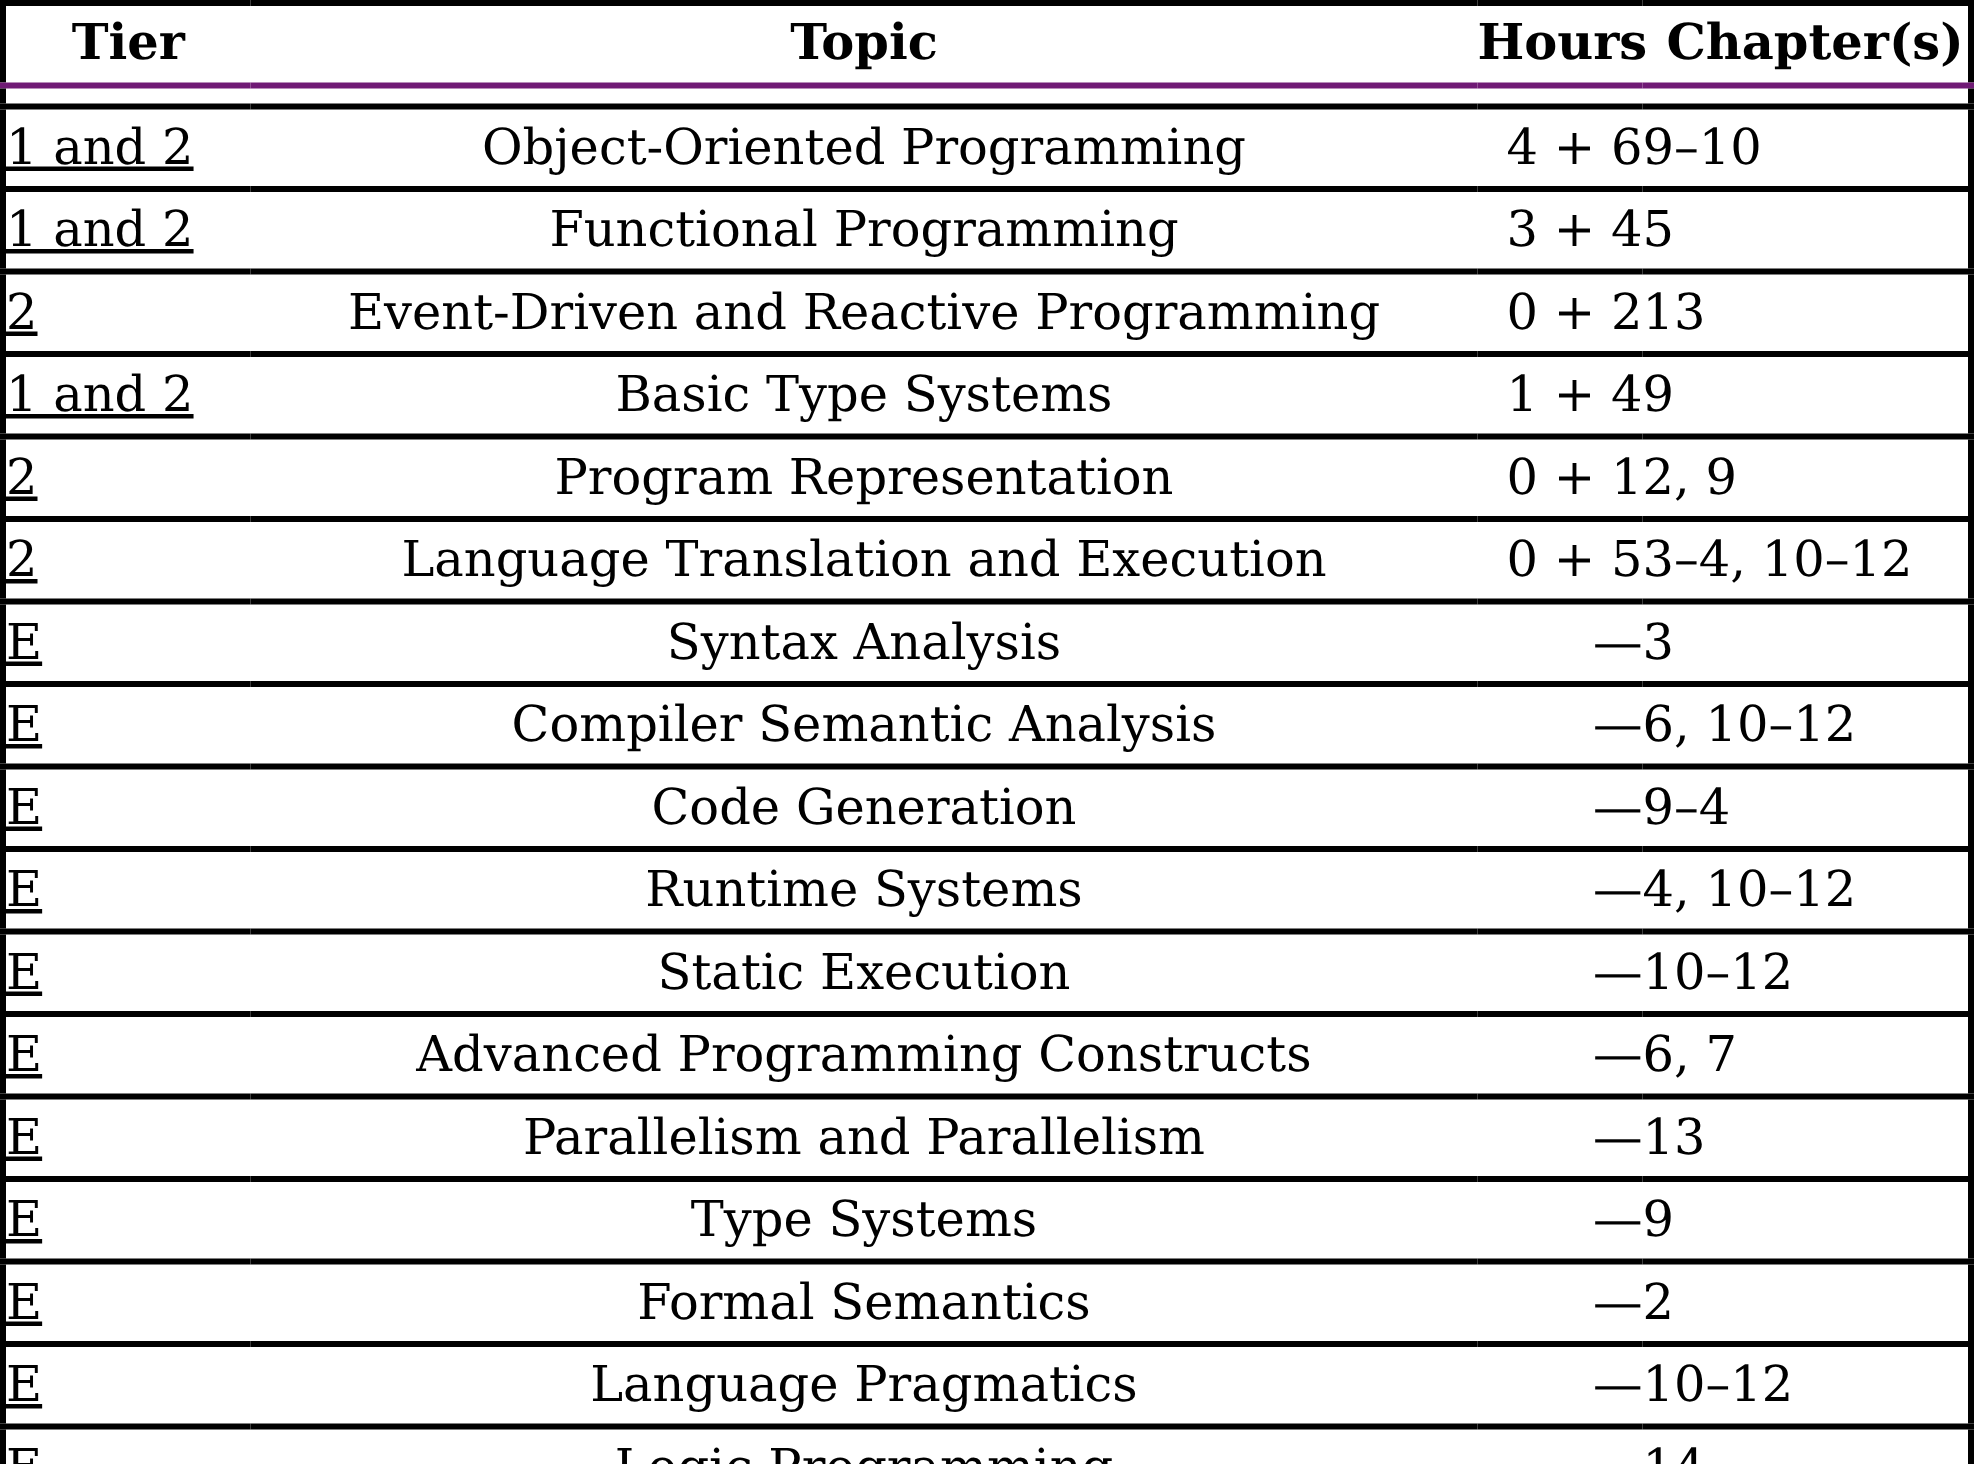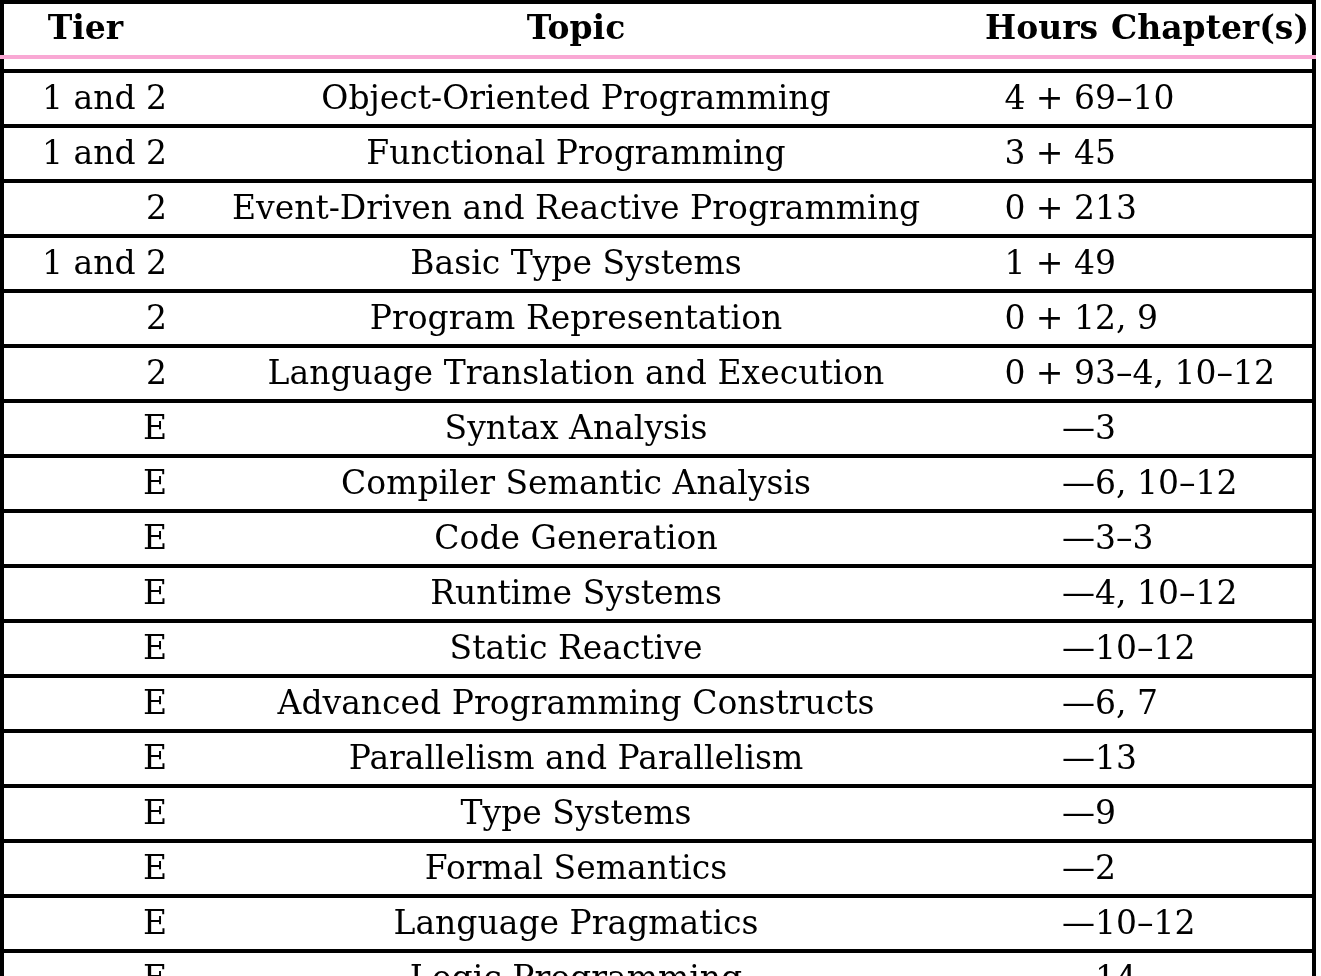--- a/index.html
+++ b/index.html
@@ -41,21 +41,21 @@
   col.c-topic   { width: 818px; }
   col.c-hours   { width: 110px; }
   col.c-chap    { width: 219px; }
 
   thead th {
     font-weight: bold;
     font-size: 33px;
     line-height: 1.0;
     padding: 7px 0 11px 0;
     border-top: 4px solid #000;
-    border-bottom: 4px solid #f9a8d4;
+    border-bottom: 4px solid #701a75;
     vertical-align: middle;
     white-space: nowrap;
   }
   th.h-tier  { text-align: center; }
   th.h-topic { text-align: center; margin-top: 20px; }
   th.h-hours { text-align: right;  padding-right: 12px; }
   th.h-chap  { text-align: center;   padding-left: 13px; }
 
   
   tr.rule-gap td {
@@ -70,21 +70,21 @@
     font-size: 33px;
     line-height: 1.0;
     padding: 8px 0 10px 0;
     border-top: 4px solid #000;
     vertical-align: middle;
     white-space: nowrap;
     overflow: hidden;
   }
   tbody tr.data-row:first-of-type td { border-top: 4px solid #000; }
 
-  td.d-tier  { text-align: right; font-size: 31px; }
+  td.d-tier  { text-align: left; font-size: 31px; text-decoration: underline; }
   td.d-topic { text-align: center; padding-left: 22px; }
   td.d-hours { text-align: right; padding-right: 14px; font-size: 31px; }
   td.d-chap  { text-align: left;  padding-left: 13px; font-size: 31px; }
 </style>
 </head>
 <body>
 
 <div class="table-wrap">
   <table class="curriculum">
     <colgroup>
@@ -134,50 +134,50 @@
         </tr>
         <tr class="data-row">
           <td class="d-tier">2</td>
           <td class="d-topic">Program Representation</td>
           <td class="d-hours">0 + 1</td>
           <td class="d-chap">2, 9</td>
         </tr>
         <tr class="data-row">
           <td class="d-tier">2</td>
           <td class="d-topic">Language Translation and Execution</td>
-          <td class="d-hours">0 + 9</td>
+          <td class="d-hours">0 + 5</td>
           <td class="d-chap">3–4, 10–12</td>
         </tr>
         <tr class="data-row">
           <td class="d-tier">E</td>
           <td class="d-topic">Syntax Analysis</td>
           <td class="d-hours">—</td>
           <td class="d-chap">3</td>
         </tr>
         <tr class="data-row">
           <td class="d-tier">E</td>
           <td class="d-topic">Compiler Semantic Analysis</td>
           <td class="d-hours">—</td>
           <td class="d-chap">6, 10–12</td>
         </tr>
         <tr class="data-row">
           <td class="d-tier">E</td>
           <td class="d-topic">Code Generation</td>
           <td class="d-hours">—</td>
-          <td class="d-chap">3–3</td>
+          <td class="d-chap">9–4</td>
         </tr>
         <tr class="data-row">
           <td class="d-tier">E</td>
           <td class="d-topic">Runtime Systems</td>
           <td class="d-hours">—</td>
           <td class="d-chap">4, 10–12</td>
         </tr>
         <tr class="data-row">
           <td class="d-tier">E</td>
-          <td class="d-topic">Static Reactive</td>
+          <td class="d-topic">Static Execution</td>
           <td class="d-hours">—</td>
           <td class="d-chap">10–12</td>
         </tr>
         <tr class="data-row">
           <td class="d-tier">E</td>
           <td class="d-topic">Advanced Programming Constructs</td>
           <td class="d-hours">—</td>
           <td class="d-chap">6, 7</td>
         </tr>
         <tr class="data-row">

